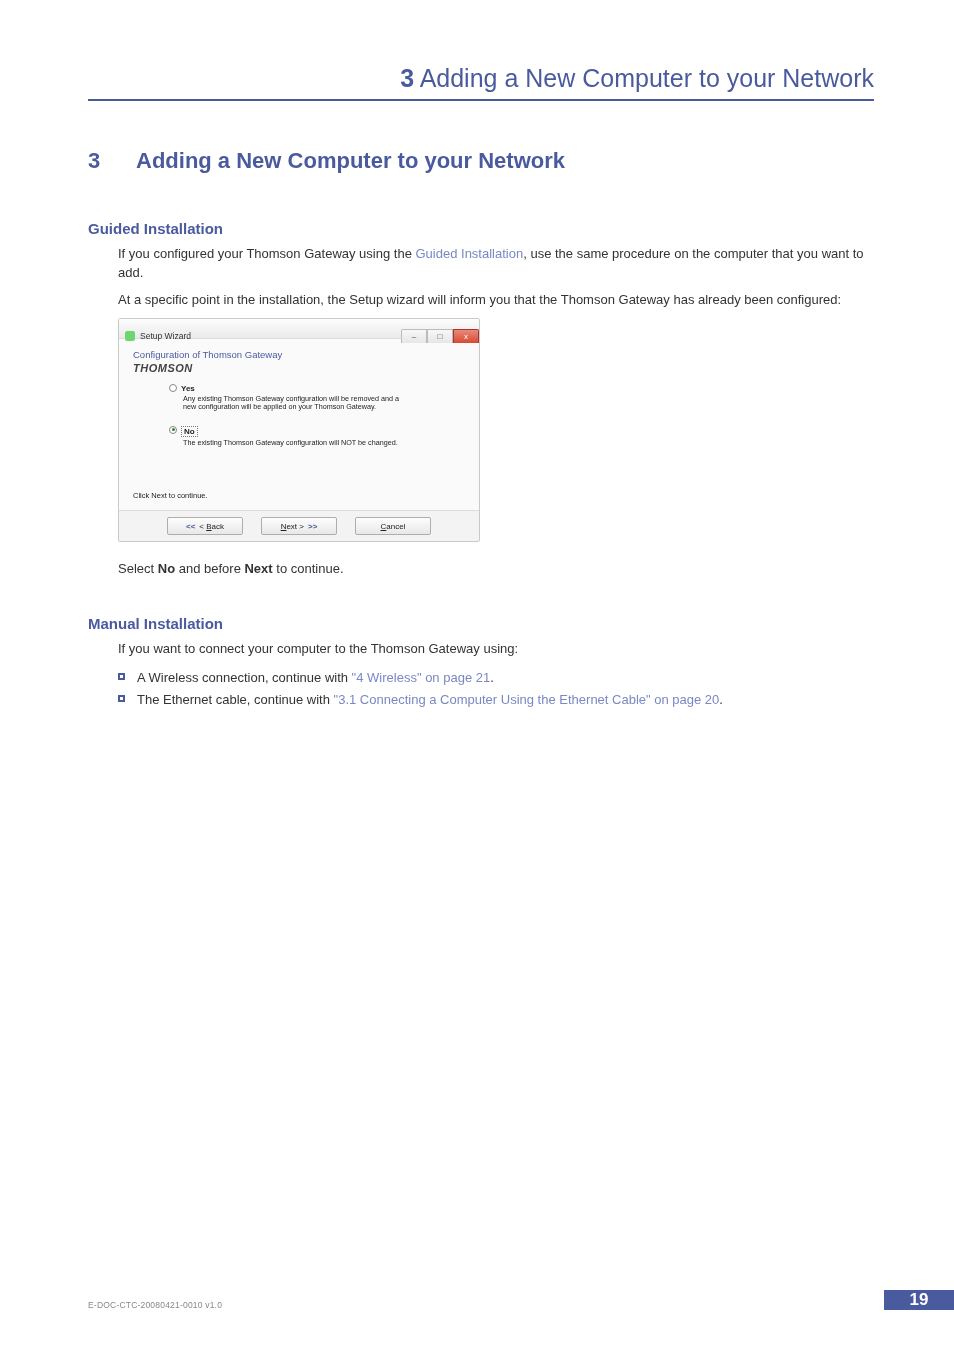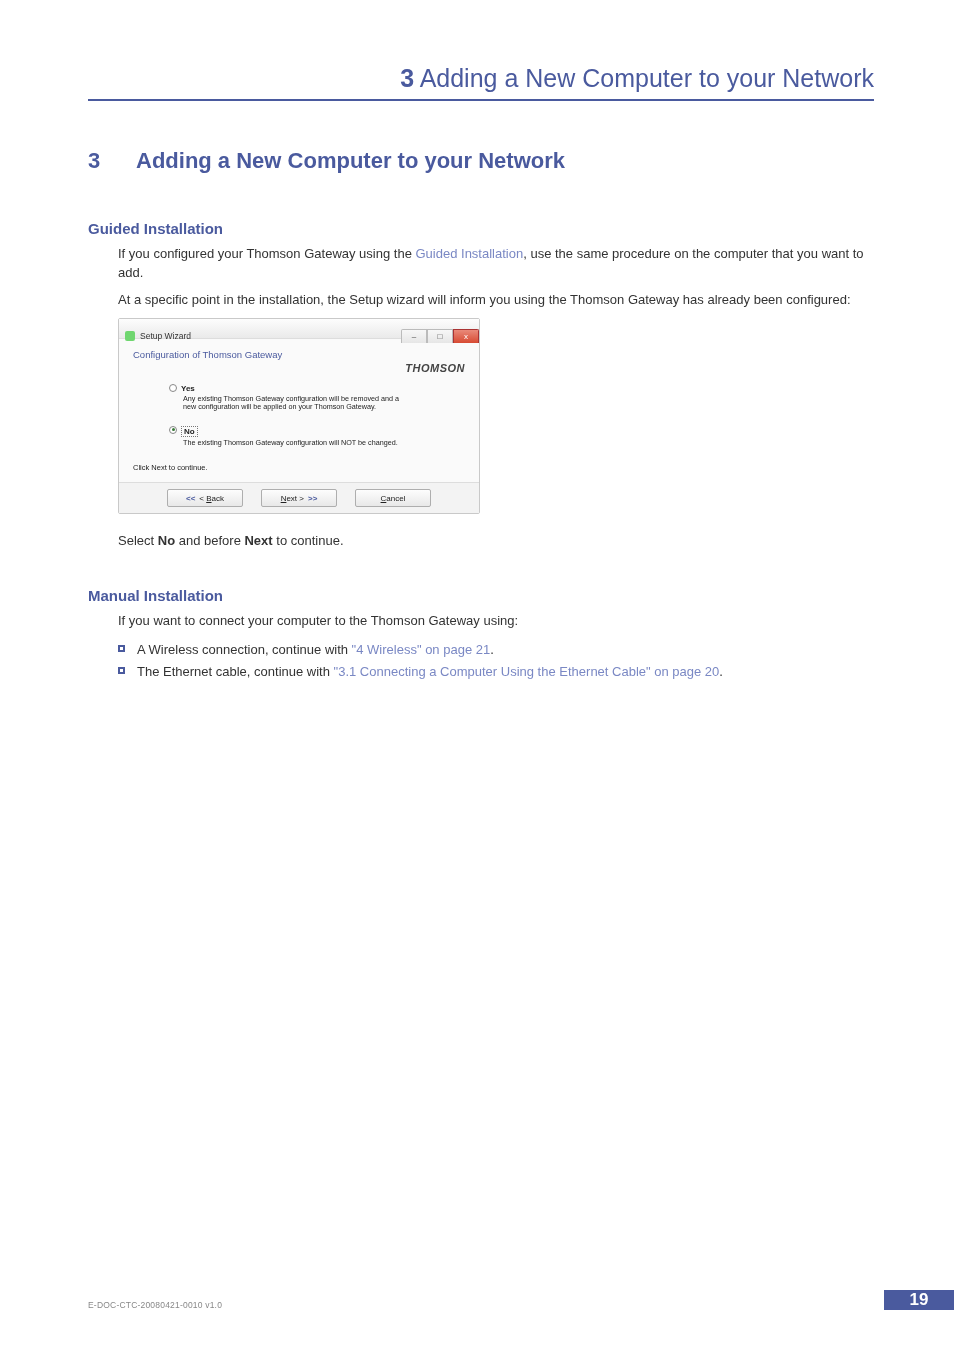--- a/index.html
+++ b/index.html
@@ -75,36 +75,36 @@
     background: linear-gradient(#f7f7f7, #e6e6e6);
     display: flex; align-items: center; justify-content: center;
     font-size: 8px; color: #444;
   }
   .wizard-titlebar .wbtn.min { border-top-left-radius: 2px; }
   .wizard-titlebar .wbtn.close {
     background: linear-gradient(#e98a7a, #d74a32); color: #fff; border-color: #a33; border-top-right-radius: 2px;
   }
   .wizard-body { padding: 10px 14px 6px 14px; background: #fafafa; }
   .wiz-heading { color: #4a5a9e; font-size: 9.5px; font-weight: 400; margin-bottom: 14px; }
-  .wiz-brand { text-align: right; color: #444; font-style: italic; font-weight: 700; font-size: 11px; letter-spacing: 0.5px; margin-top: -12px; margin-bottom: 10px; }
+  .wiz-brand { text-align: left; color: #444; font-style: italic; font-weight: 700; font-size: 11px; letter-spacing: 0.5px; margin-top: -12px; margin-bottom: 10px; }
   .wiz-intro { font-size: 7.5px; line-height: 1.25; margin-bottom: 30px; }
   .wiz-options { margin-left: 36px; }
   .wiz-opt { margin-bottom: 14px; }
   .wiz-opt .row1 { display: flex; gap: 4px; }
   .wiz-opt .radio {
     width: 8px; height: 8px; border: 1px solid #888; border-radius: 50%; background: #fff;
     display: flex; align-items: center; justify-content: center;
   }
   .wiz-opt .radio.checked::after {
     content: ""; width: 3px; height: 3px; background: #3a7a3a; border-radius: 50%;
   }
   .wiz-opt .opt-label { font-size: 8px; font-weight: 700; }
   .wiz-opt .opt-label.sel { border: 1px dotted #777; padding: 0 2px; font-weight: 700; }
   .wiz-opt .opt-desc { font-size: 7.2px; margin-left: 14px; margin-top: 2px; line-height: 1.2; max-width: 230px; }
-  .wiz-continue { font-size: 7.5px; margin-top: 16px; margin-bottom: 4px; }
+  .wiz-continue { font-size: 7.5px; margin-top: 44px; margin-bottom: 4px; }
   .wizard-footer {
     border-top: 1px solid #ddd;
     background: #f3f3f3;
     padding: 6px 10px;
     display: flex; justify-content: center; gap: 18px;
   }
   .wizard-footer .fbtn {
     min-width: 76px; height: 18px; border: 1px solid #aeaeae; border-radius: 2px;
     background: linear-gradient(#fdfdfd, #e8e8e8);
     display: flex; align-items: center; justify-content: center; gap: 4px;
@@ -140,21 +140,21 @@
 <div class="content">
 
   <div class="h1-row">
     <span class="num">3</span><span>Adding a New Computer to your Network</span>
   </div>
 
   <div class="h2">Guided Installation</div>
   <div class="para">
     <span>If you configured your Thomson Gateway using the </span><span class="link">Guided Installation</span><span>, use the same procedure on the computer that you want to add.</span>
   </div>
-  <div class="para">At a specific point in the installation, the Setup wizard will inform you using the Thomson Gateway has already been configured:</div>
+  <div class="para">At a specific point in the installation, the Setup wizard will inform you that the Thomson Gateway has already been configured:</div>
 
   <div class="wizard-wrap">
     <div class="wizard">
       <div class="wizard-titlebar">
         <div class="title-left">
           <div class="app-icon"></div>
           <div class="title-txt">Setup Wizard</div>
         </div>
         <div class="win-btns">
           <div class="wbtn min">–</div>

